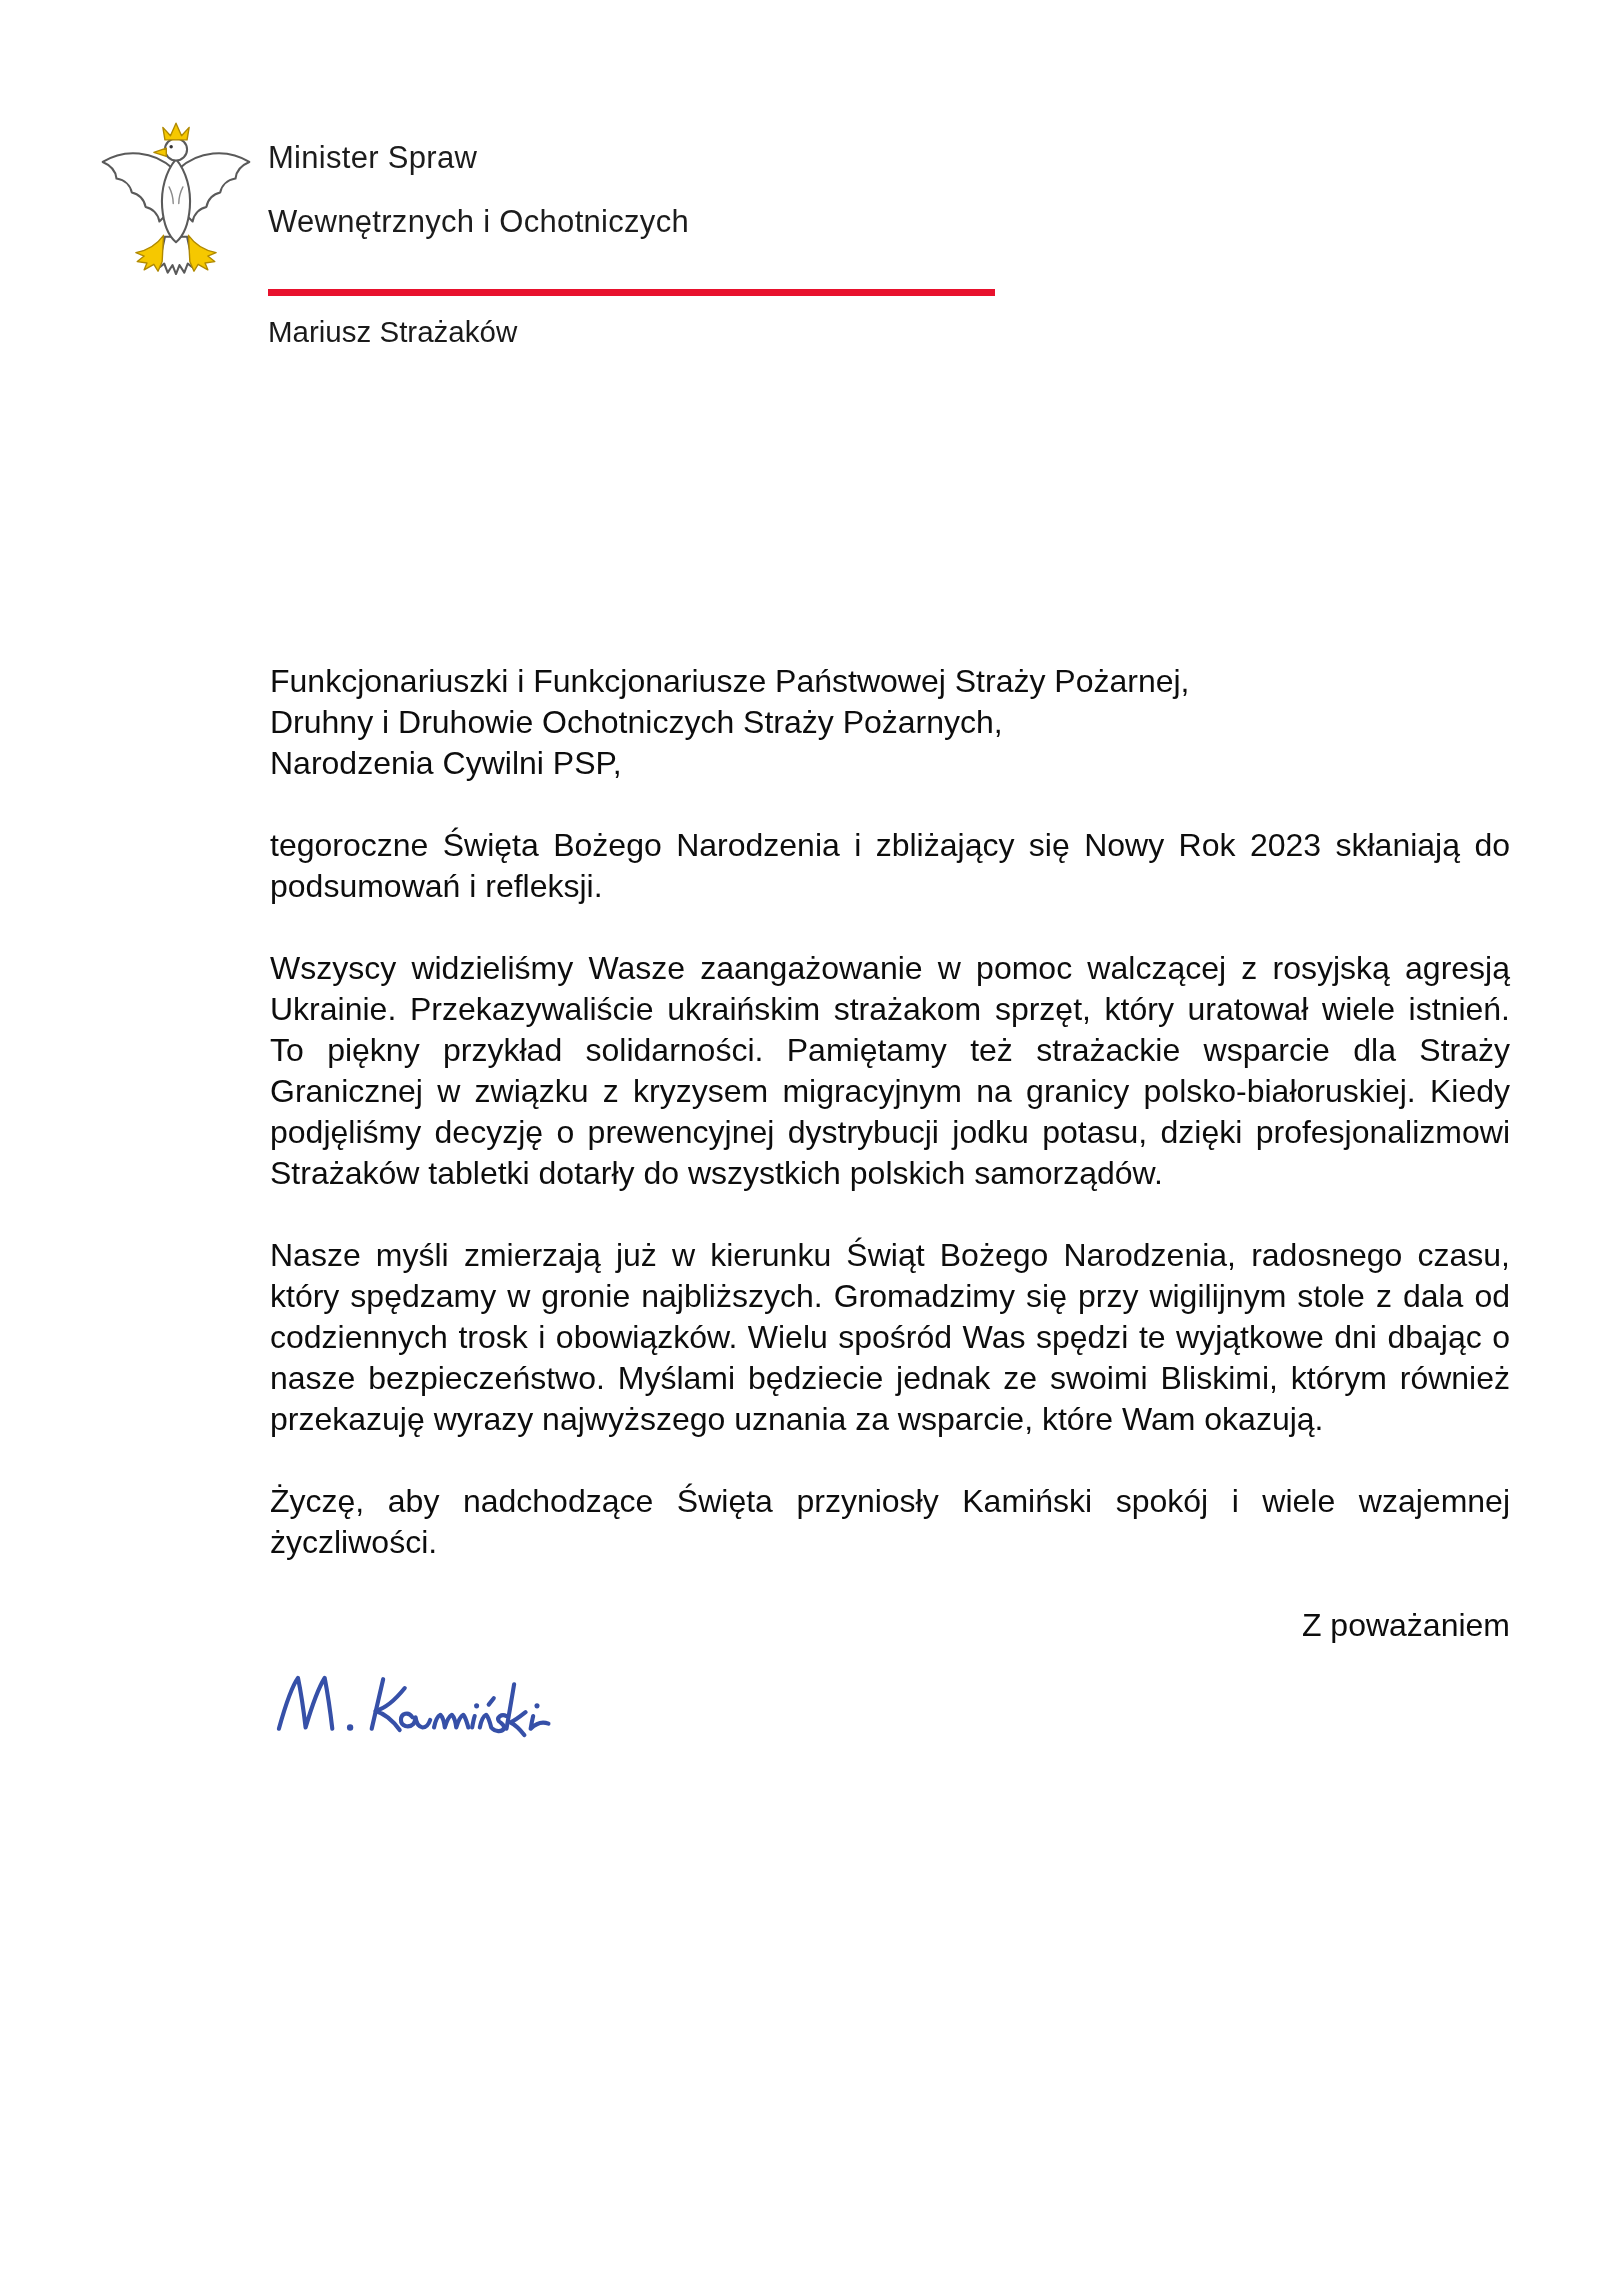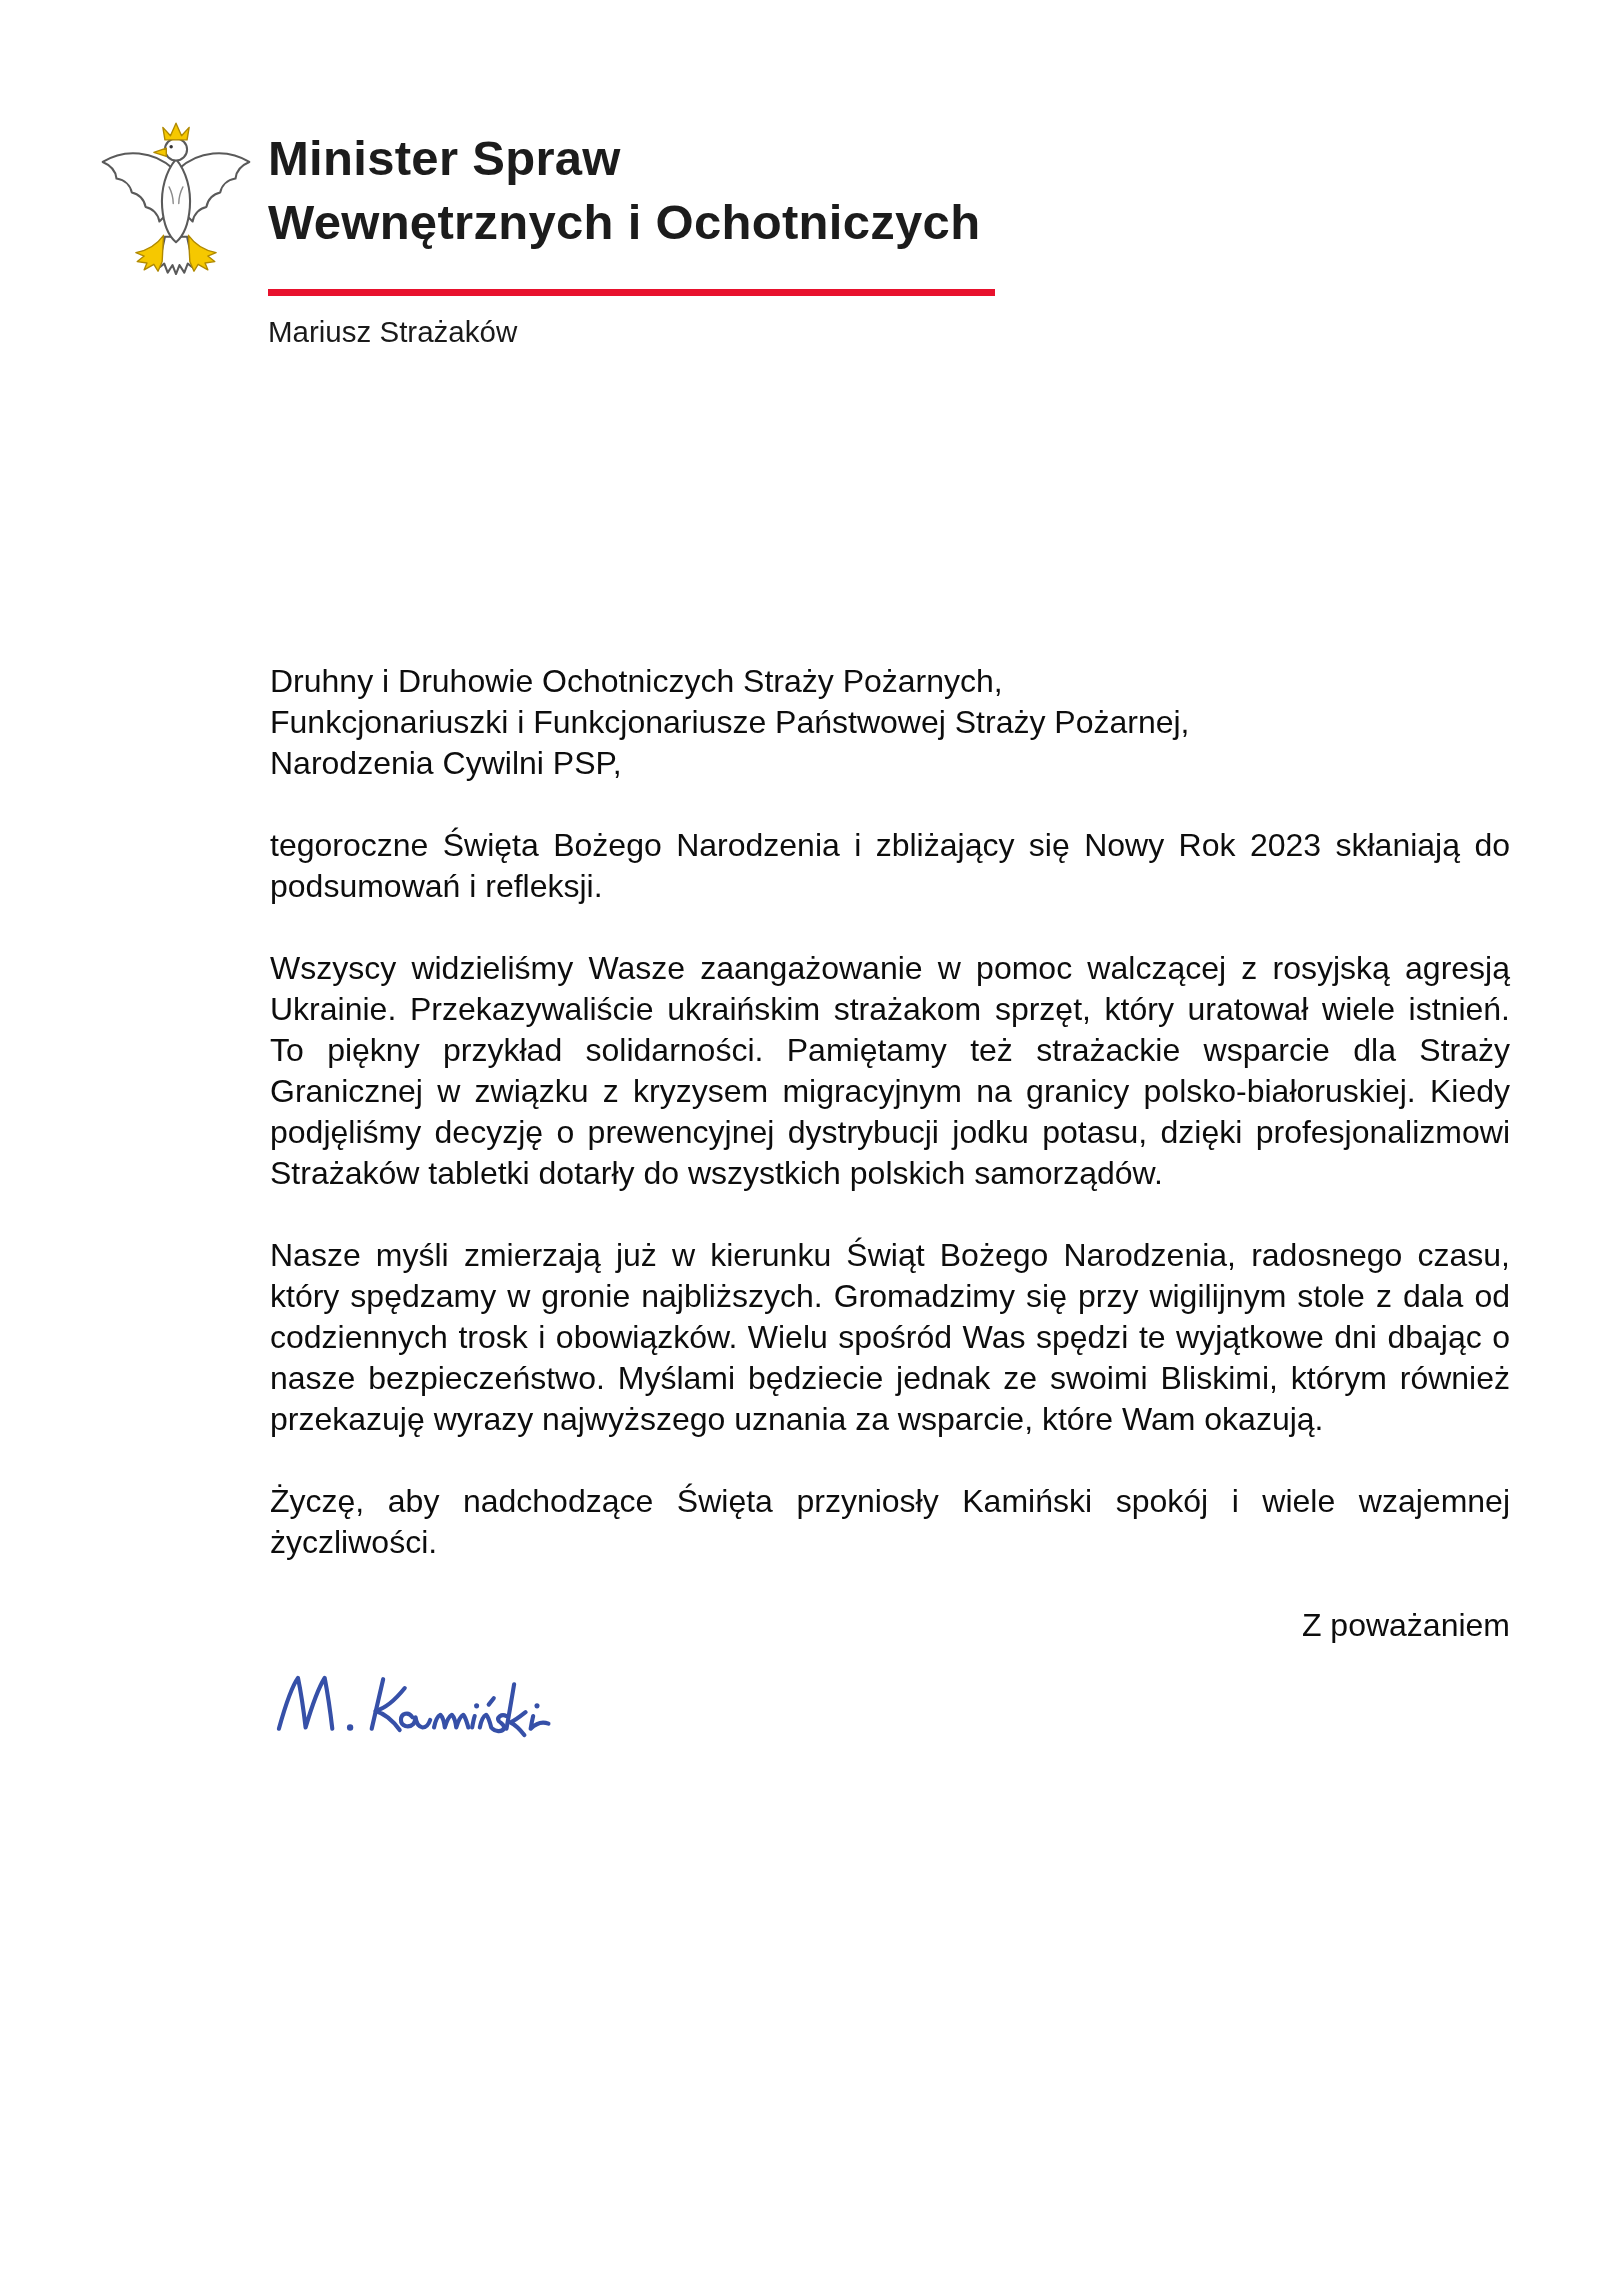--- a/index.html
+++ b/index.html
@@ -23,23 +23,23 @@
   .emblem {
     position:absolute;
     left:93px; top:119px;
     width:166px; height:180px;
   }
   .emblem svg { width:100%; height:100%; }
 
   .ministry-title {
     position:absolute;
     left:268px; top:126px;
-    font-size:49px;
+    font-size:31px;
     line-height:64px;
-    font-weight:700;
+    font-weight:400;
     color:#1c1c1c;
     letter-spacing:0.3px;
   }
   .ministry-title .t-line { display:block; }
 
   .red-rule {
     position:absolute;
     left:268px; top:289px;
     width:727px; height:6.7px;
     background:var(--accent-red, #e8112d);
@@ -114,22 +114,22 @@
   </h1>
 
   <div class="red-rule"></div>
 
   <div class="minister-name">Mariusz Strażaków</div>
 </header>
 
 <main class="letter-body">
 
   <div class="salutation">
+    <div>Funkcjonariuszki i Funkcjonariusze Państwowej Straży Pożarnej,</div>
     <div>Druhny i Druhowie Ochotniczych Straży Pożarnych,</div>
-    <div>Funkcjonariuszki i Funkcjonariusze Państwowej Straży Pożarnej,</div>
     <div>Narodzenia Cywilni PSP,</div>
   </div>
 
   <p class="body-para">tegoroczne Święta Bożego Narodzenia i zbliżający się Nowy Rok 2023 skłaniają do podsumowań i refleksji.</p>
   <p class="body-para">Wszyscy widzieliśmy Wasze zaangażowanie w pomoc walczącej z rosyjską agresją Ukrainie. Przekazywaliście ukraińskim strażakom sprzęt, który uratował wiele istnień. To piękny przykład solidarności. Pamiętamy też strażackie wsparcie dla Straży Granicznej w związku z kryzysem migracyjnym na granicy polsko-białoruskiej. Kiedy podjęliśmy decyzję o prewencyjnej dystrybucji jodku potasu, dzięki profesjonalizmowi Strażaków tabletki dotarły do wszystkich polskich samorządów.</p>
   <p class="body-para">Nasze myśli zmierzają już w kierunku Świąt Bożego Narodzenia, radosnego czasu, który spędzamy w gronie najbliższych. Gromadzimy się przy wigilijnym stole z dala od codziennych trosk i obowiązków. Wielu spośród Was spędzi te wyjątkowe dni dbając o nasze bezpieczeństwo. Myślami będziecie jednak ze swoimi Bliskimi, którym również przekazuję wyrazy najwyższego uznania za wsparcie, które Wam okazują.</p>
   <p class="body-para">Życzę, aby nadchodzące Święta przyniosły Kamiński spokój i wiele wzajemnej życzliwości.</p>
 
   <p class="closing">Z poważaniem</p>
 

